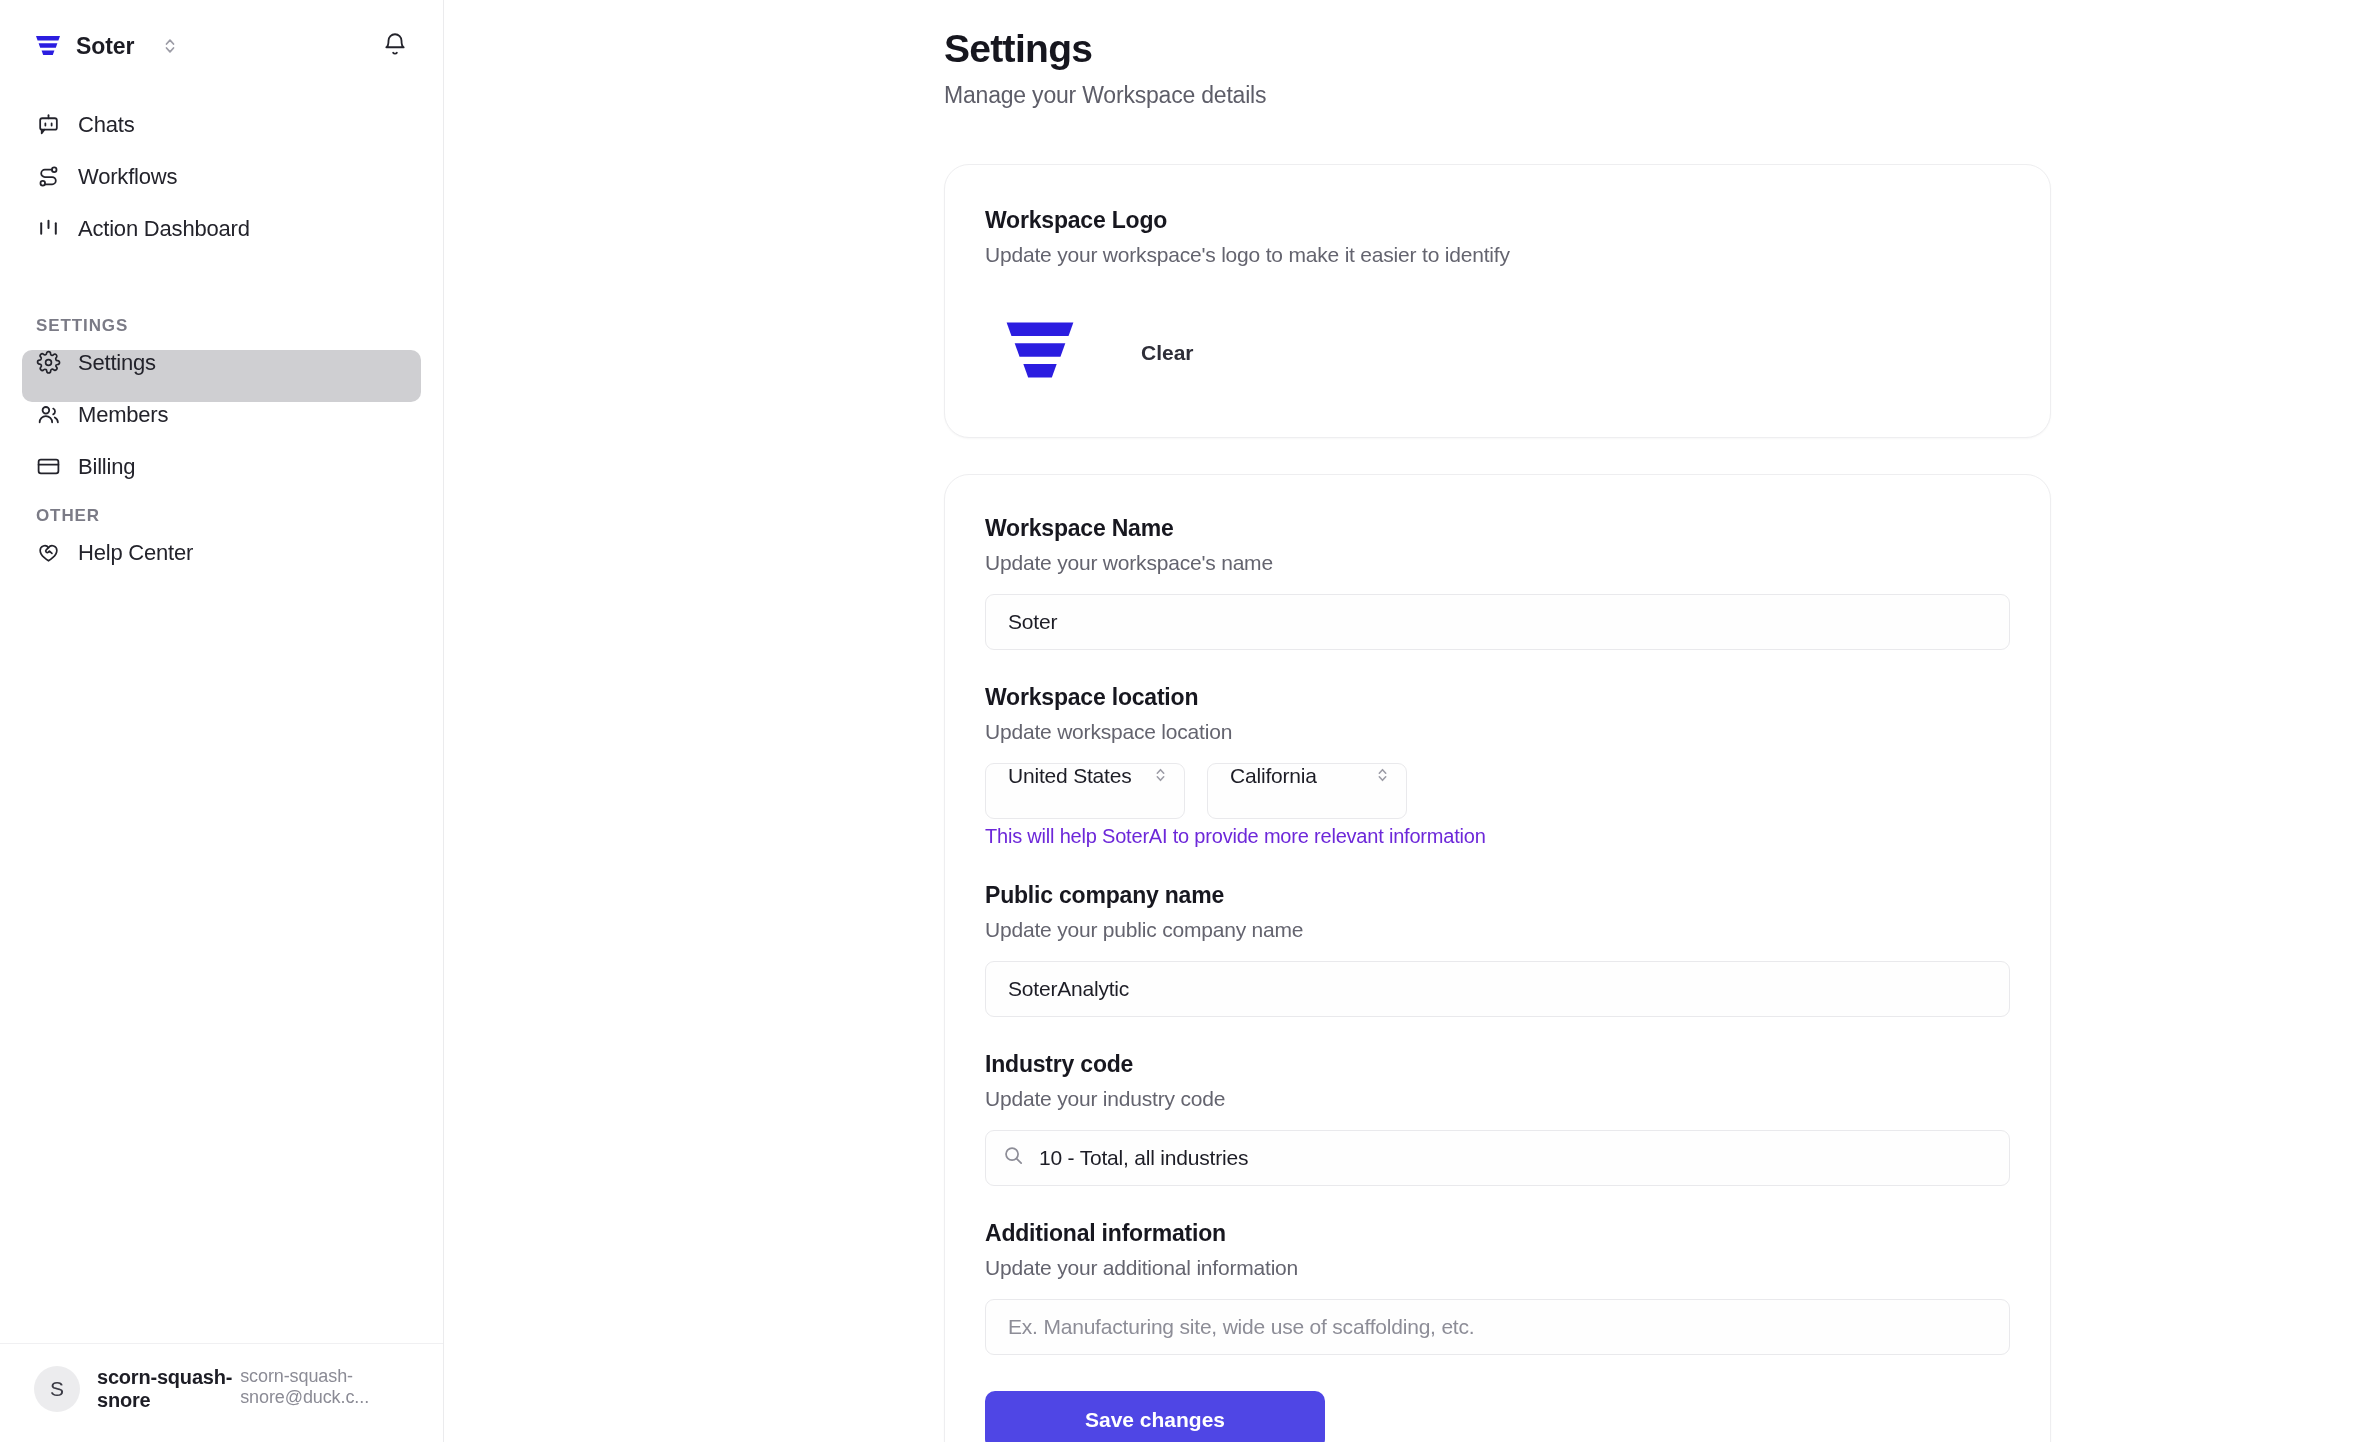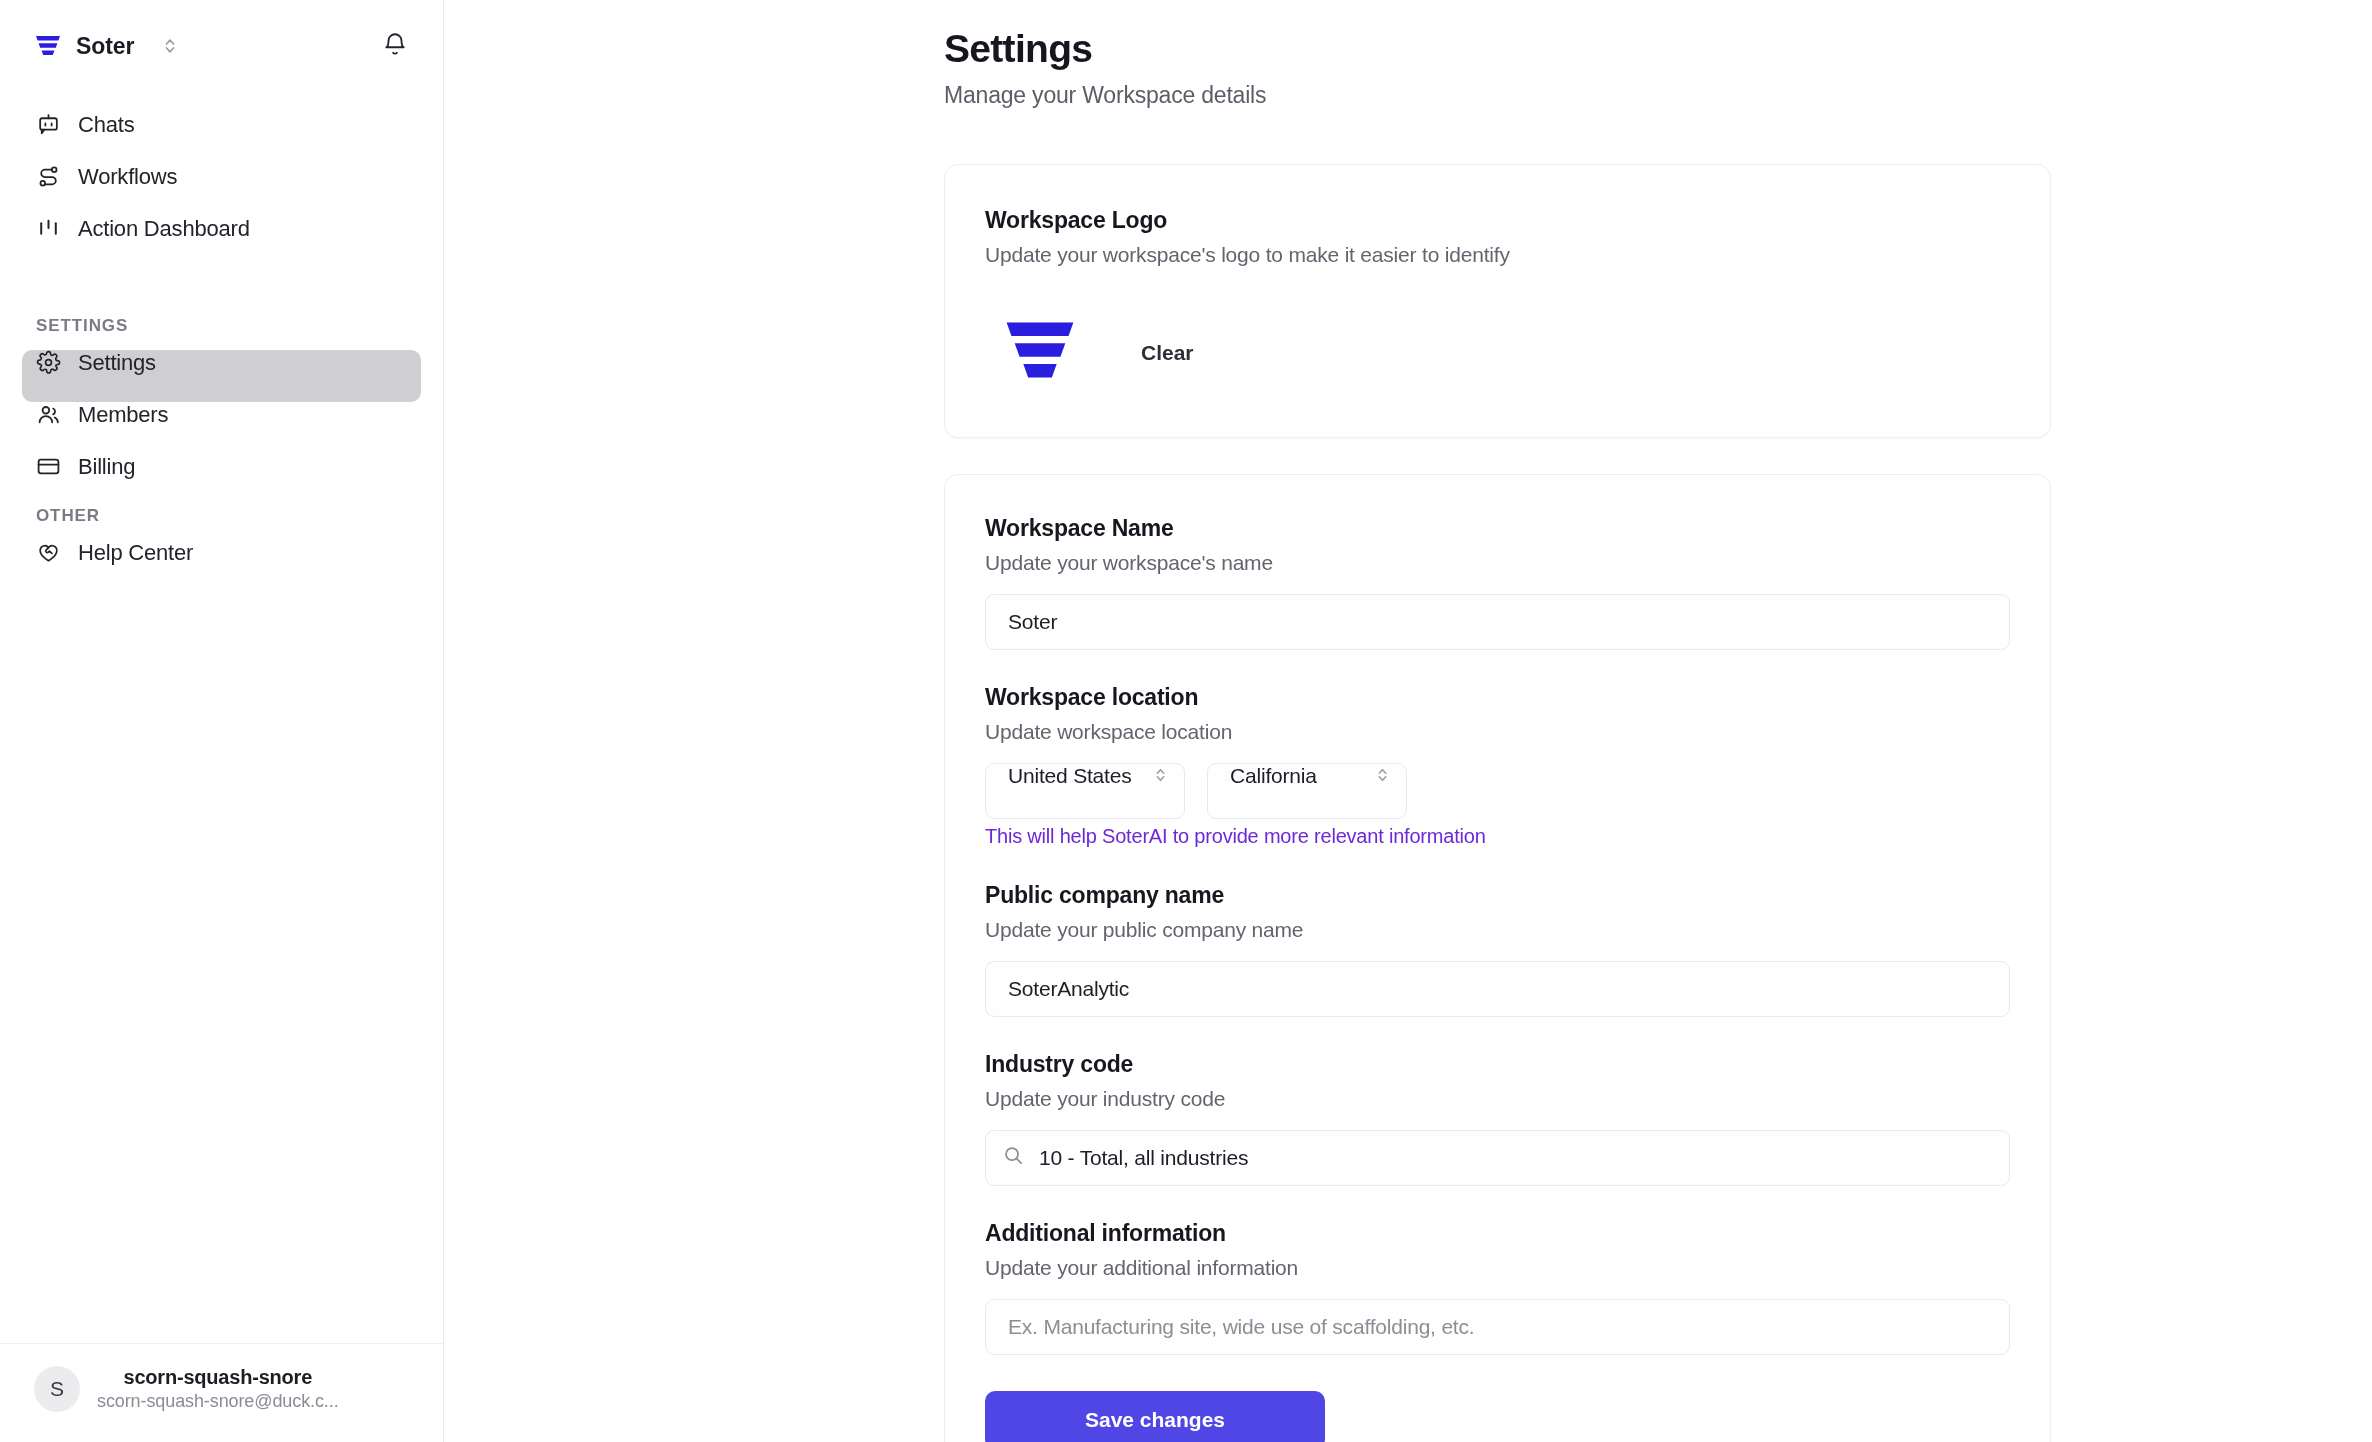--- a/index.html
+++ b/index.html
@@ -63,21 +63,21 @@
     display: flex; align-items: center; gap: 17px;
     padding: 22px 22px 30px 34px;
     cursor: pointer;
   }
   .avatar {
     width: 46px; height: 46px; border-radius: 50%;
     background: #ececee; color: #3a3a44;
     display: flex; align-items: center; justify-content: center;
     font-size: 21px; font-weight: 500; flex: 0 0 46px;
   }
-  .u-meta { display: flex; flex-direction: column; gap: 2px; min-width: 0; align-items: center; }
+  .u-meta { display: flex; flex-direction: row; gap: 2px; min-width: 0; }
   .u-name { font-size: 20px; font-weight: 600; color: #1d1d25; letter-spacing: -0.2px;}
   .u-mail { font-size: 18px; color: #8b8b95; letter-spacing: -0.1px; }
 
   
   .main {
     flex: 1 1 auto; height: 1442px;
     padding: 26px 0 0 500px;
     position: relative; overflow: hidden;
   }
   .page-title {
@@ -87,21 +87,21 @@
   .page-sub {
     margin-top: 11px;
     font-size: 23px; color: #5d5d68; letter-spacing: -0.2px;
   }
 
   .card {
     width: 1107px;
     margin-top: 0;
     background: #ffffff;
     border: 1px solid #eeeef0;
-    border-radius: 14px;
+    border-radius: 25px;
     box-shadow: 0 1px 2px rgba(16,16,30,0.035);
   }
   .card-logo { margin-top: 55px; padding: 42px 40px 40px 40px; }
   .card-form { margin-top: 36px; padding: 40px 40px 40px 40px; }
 
   .f-title {
     font-size: 23px; font-weight: 700; color: #17171f;
     letter-spacing: -0.2px;
   }
   .f-desc {

